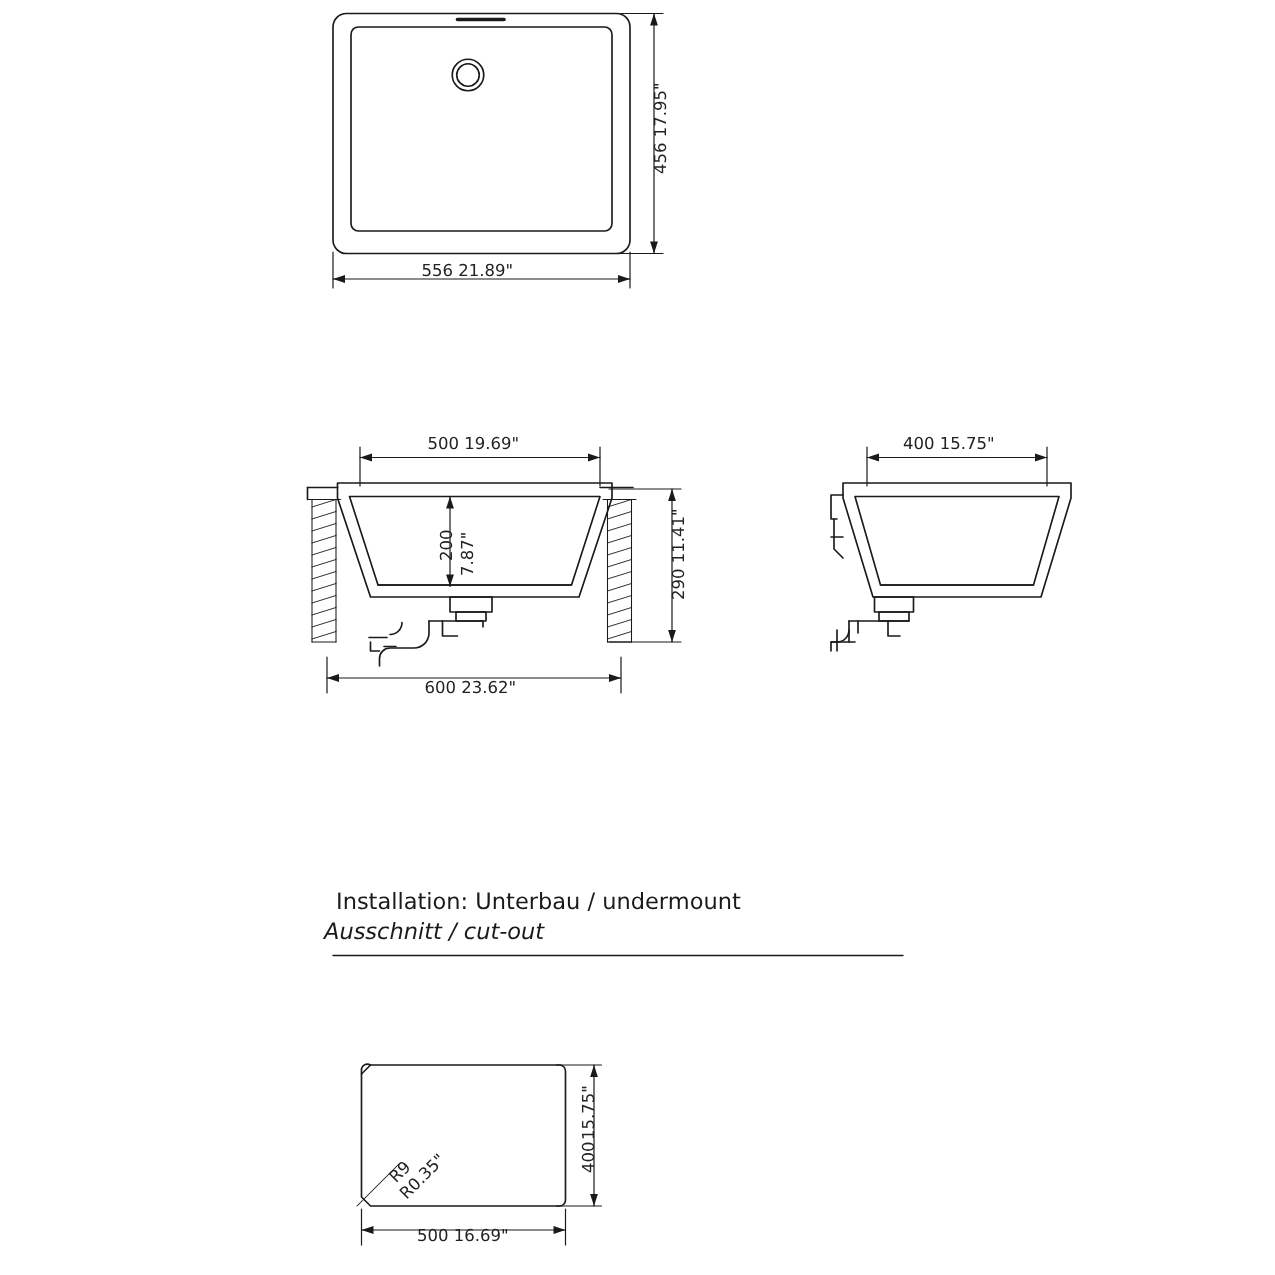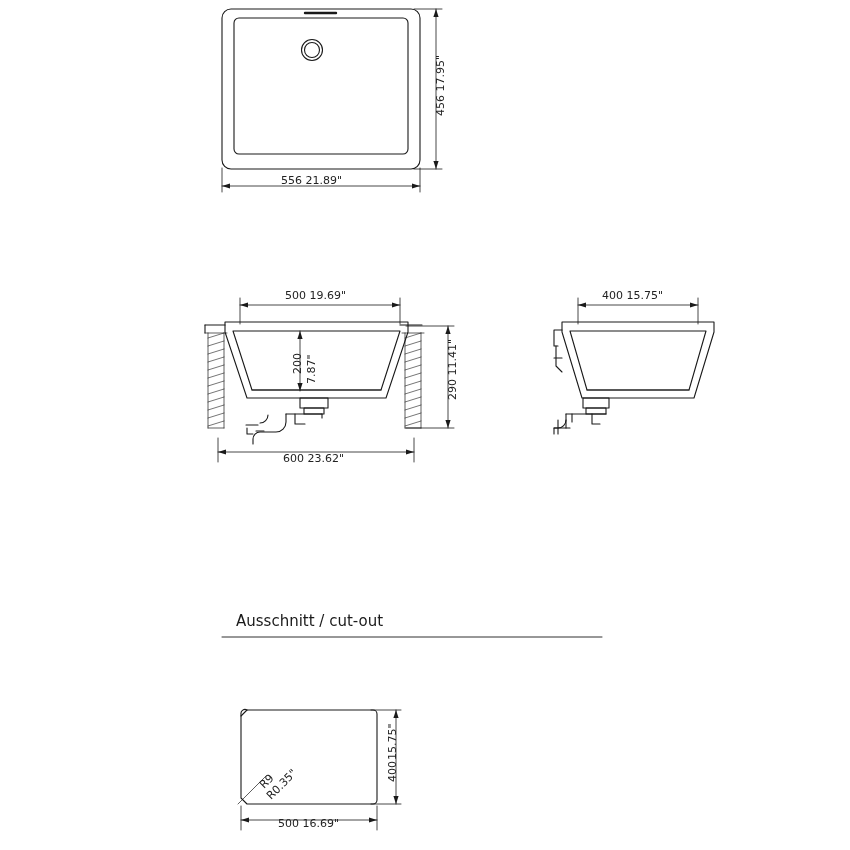--- a/index.html
+++ b/index.html
@@ -235,22 +235,23 @@
   <div class="txt" style="left:283px; top:452px;">600  23.62"</div>
 
   <div class="txt vert" style="left:291px; top:374px;">200</div>
 
   <div class="txt vert" style="left:305px; top:384px;">7.87"</div>
 
   <div class="txt vert" style="left:446px; top:400px;">290 11.41"</div>
 
   <div class="txt" style="left:602px; top:289px;">400 15.75"</div>
 
-
-  <div class="txt big" style="left:236px; top:612px;">Ausschnitt / cut-out</div>
+  <div class="txt big" style="left:224px; top:592px;">Installation: Unterbau / undermount</div>
+
+  <div class="txt big" style="left:216px; top:612px;font-style:italic;">Ausschnitt / cut-out</div>
 
   <div class="txt" style="left:278px; top:817px;">500 16.69"</div>
 
   <div class="txt vert" style="left:386px; top:782px;">400</div>
 
   <div class="txt vert" style="left:386px; top:760px;">15.75"</div>
 
   <div class="txt diag" style="left:257px; top:782px;">R9</div>
 
   <div class="txt diag" style="left:264px; top:793px;">R0.35"</div>

